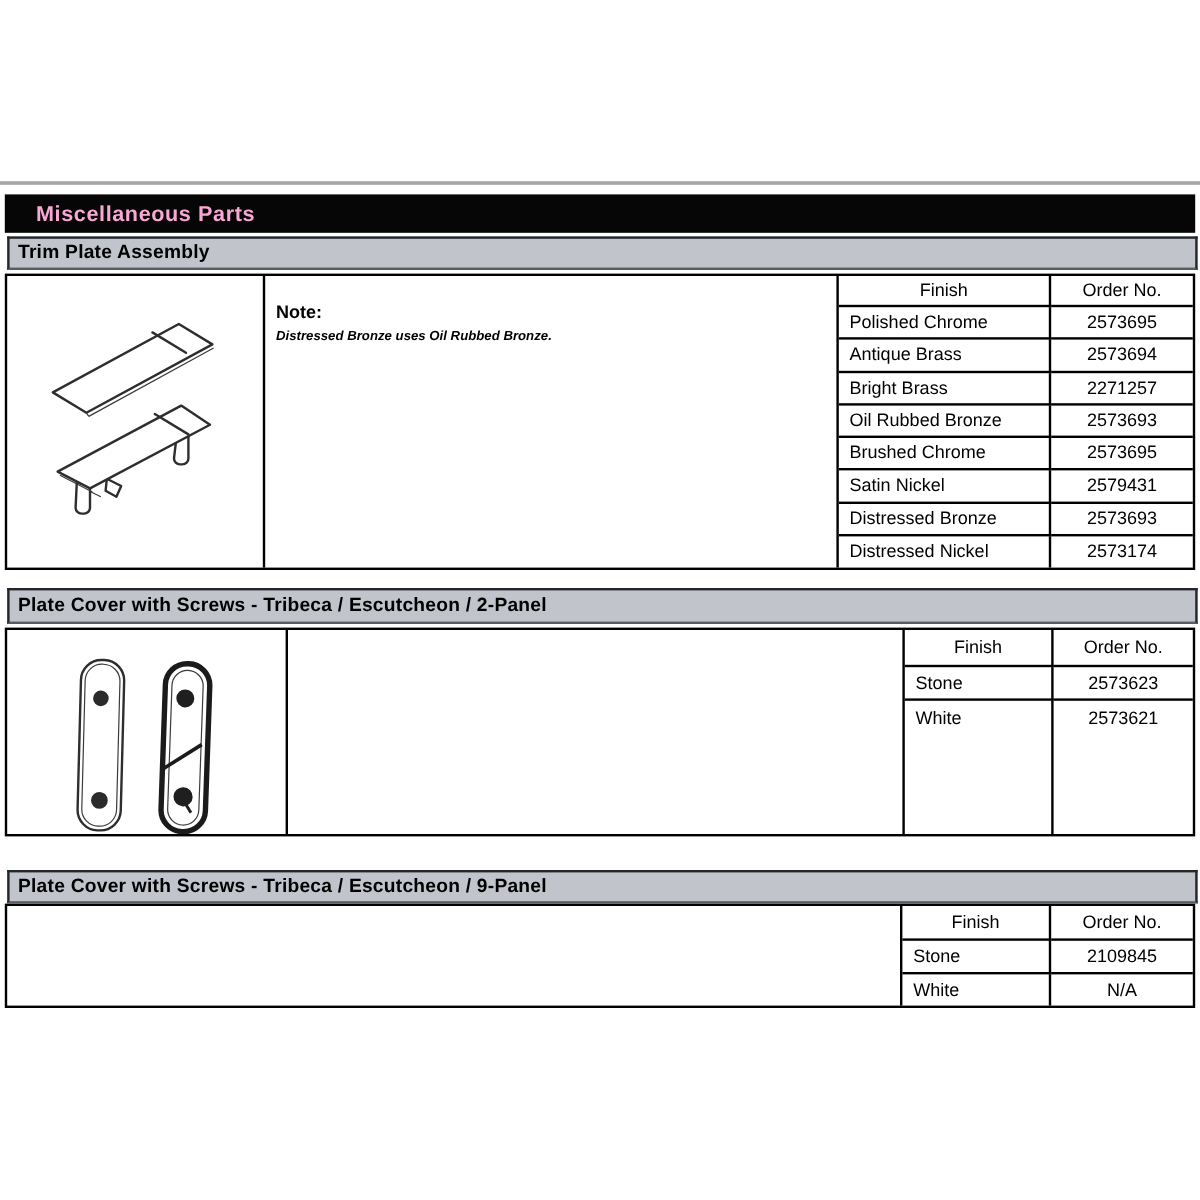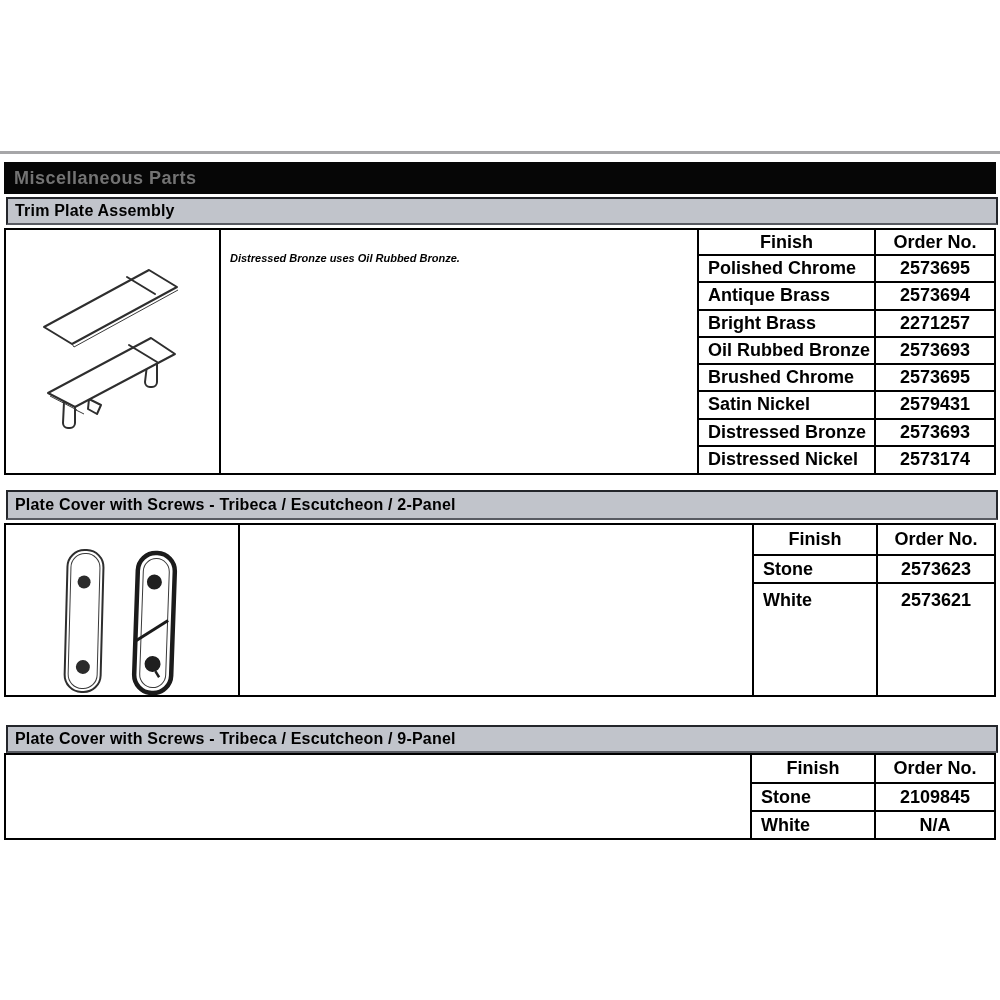--- a/index.html
+++ b/index.html
@@ -7,21 +7,21 @@
   #canvas {
     position:relative; width:1000px; height:1000px; background:#fff;
     font-family:"Liberation Sans", sans-serif; color:#000; overflow:hidden;
   }
   .top-rule { position:absolute; left:0; top:151px; width:1000px; height:3px; background:#a6a6a8; }
 
   .blackbar {
     position:absolute; left:4px; top:162px; width:992px; height:32px;
     background:#060606; display:flex; align-items:center;
   }
-  .blackbar span { color:#737373; font-size:18px; font-weight:bold; letter-spacing:.5px; padding-left:10px; }
+  .blackbar span { color:#f9a8d4; font-size:18px; font-weight:bold; letter-spacing:.5px; padding-left:26px; }
 
   .secbar {
     position:absolute; left:6px; width:992px; height:28px;
     background:#c1c4cb; border:2px solid #24262b; border-bottom-color:#585b62;
     display:flex; align-items:center; font-weight:bold; font-size:16px;
   }
   .secbar span { padding-left:7px; letter-spacing:.2px; }
   .s1bar { top:197px; }
   .s2bar { top:490px; height:30px; }
   .s3bar { top:725px; }
@@ -38,21 +38,21 @@
   .t1 .drawcell  { width:215px; }
   .t1 .notecell  { width:478px; padding:22px 10px 0 9px; }
   .t2 .drawcell  { width:234px; }
   .t2 .emptycell { width:514px; }
   .t3 .emptycell { width:746px; }
 
   .note-label { font-size:15px; font-weight:bold; margin-bottom:5px; }
   .note-text  { font-size:11px; font-weight:bold;font-style:italic; }
 
   table.parts { flex:1; border-collapse:collapse; table-layout:fixed; height:100%; }
-  .parts th, .parts td { font-size:18px; font-weight:bold; vertical-align:middle; }
+  .parts th, .parts td { font-size:15px; font-weight:normal; vertical-align:middle; }
   .parts th { text-align:center; border-bottom:2px solid #000; }
   .parts td.finish-td { text-align:left; padding-left:9px; border-right:2px solid #000; }
   .parts th:first-child { border-right:2px solid #000; }
   .parts td.order-td { text-align:center; }
   .parts tbody tr:not(:last-child) td { border-bottom:2px solid #000; }
 
   .t1 .parts thead tr { height:25px; }
   .t1 .parts tbody tr { height:27px;border-radius:13px; }
   .t2 .parts thead tr { height:30px; }
   .t2 .parts tbody tr:first-child { height:28px; }
@@ -92,20 +92,21 @@
         <path class="face" d="M 83,169 l 12,6 l -4,9 l -9,-5 Z"></path>
         <path class="thin" d="M 70,180 l 8,4"></path>
 
         <path class="face" d="M 42,163 L 145,108 L 169,124 L 69,177 Z"></path>
         <path class="ln" d="M 123,115 L 151,132"></path>
         <path class="thin" d="M 44,166 L 71,180"></path>
       </svg>
     </div>
 
     <div class="cell notecell">
+      <div class="note-label">Note:</div>
       <div class="note-text">Distressed Bronze uses Oil Rubbed Bronze.</div>
     </div>
 
     <table class="parts">
       <colgroup>
           <col style="width:176px">
           <col>
         </colgroup>
       <thead>
         <tr>

